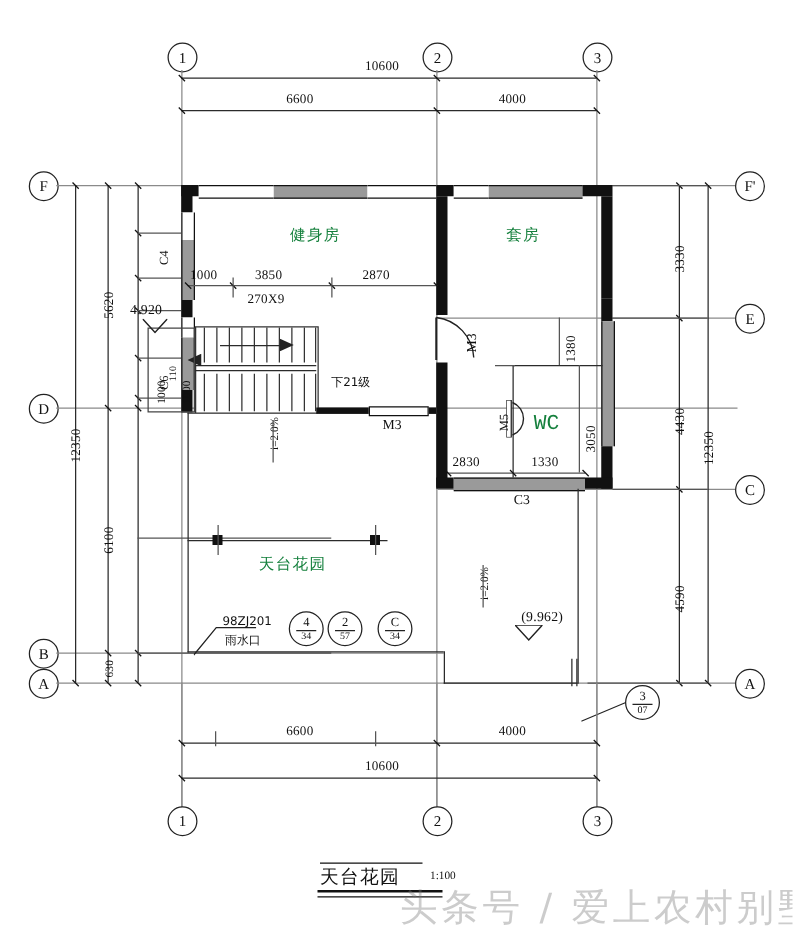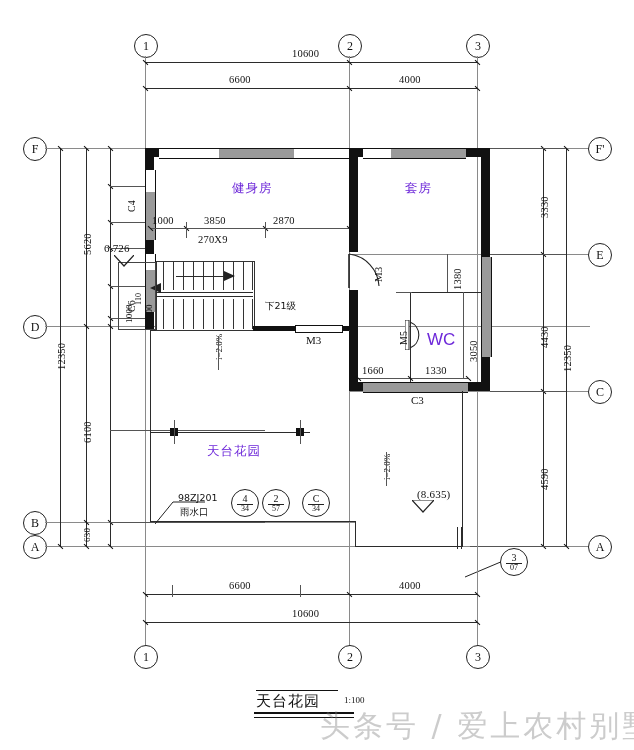--- a/index.html
+++ b/index.html
@@ -37,22 +37,22 @@
   .fbub .den{font-size:8px;border-top:1px solid #222;padding-top:0px;width:16px;text-align:center;}
 
   
   .dim{position:absolute;font-size:10.5px;color:#111;white-space:nowrap;
        font-family:"Liberation Serif","DejaVu Serif",serif;letter-spacing:0.2px;}
   .dimv{transform-origin:0 0;transform:rotate(-90deg);}
   .tick{position:absolute;width:7px;height:0;border-top:1.3px solid #111;
         transform-origin:50% 50%;transform:rotate(45deg);}
 
   
-  .room{position:absolute;font-size:12.5px;color:#6d28d9;white-space:nowrap;
-        font-family:Liberation Sans, sans-serif;letter-spacing:1px;}
+  .room{position:absolute;font-size:12.5px;color:#15803d;white-space:nowrap;
+        font-family:Liberation Mono, monospace;letter-spacing:1px;}
   .note{position:absolute;font-size:9.5px;color:#111;white-space:nowrap;
         font-family:"DejaVu Sans","Liberation Sans",sans-serif;}
   .lbl{position:absolute;font-size:10px;color:#111;white-space:nowrap;
        font-family:"Liberation Serif","DejaVu Serif",serif;}
   .lblv{transform-origin:0 0;transform:rotate(-90deg);}
 
   
   .stepset{position:absolute;}
   .stepset .st{position:absolute;top:0;bottom:0;width:0;border-left:1px solid #333;}
   .stairbox{position:absolute;border:1px solid #333;background:#fff;}
@@ -217,21 +217,21 @@
 
   <div class="hl thin" style="left:150px;top:228px;width:200px;"></div>
   <div class="tick" style="left:147px;top:228px;"></div>
   <div class="tick" style="left:183px;top:228px;"></div>
   <div class="tick" style="left:262px;top:228px;"></div>
   <div class="tick" style="left:346px;top:228px;"></div>
   <div class="vl thin" style="left:186px;top:222px;height:16px;"></div>
   <div class="vl thin" style="left:265px;top:222px;height:16px;"></div>
   <div class="dim" style="left:152px;top:215px;">1000</div>
   <div class="dim" style="left:204px;top:215px;">3850</div>
-  <div class="dim" style="left:273px;top:215px;">2870</div>
+  <div class="dim" style="left:290px;top:215px;">2870</div>
   <div class="dim" style="left:198px;top:234px;">270X9</div>
 
   <div class="stairbox" style="left:156px;top:261px;width:97px;height:68px;"></div>
 
   <div class="stepset" style="left:163px;top:262px;width:90px;height:28px;">
     <div class="st" style="left:0px;"></div>
       <div class="st" style="left:10px;"></div>
     <div class="st" style="left:20px;"></div>
       <div class="st" style="left:30px;"></div>
     <div class="st" style="left:40px;"></div>
@@ -267,21 +267,21 @@
     <polygon points="11,0 0,5 11,10" fill="#222"></polygon>
   </svg>
 
   <div class="abs" style="left:118px;top:262px;width:36px;height:66px;border:1px solid #444;"></div>
   <div class="dim dimv" style="left:124px;top:323px;font-size:9px;">1000</div>
   <div class="dim dimv" style="left:134px;top:305px;font-size:8px;">110</div>
   <div class="dim dimv" style="left:144px;top:323px;font-size:9px;">1000</div>
 
   <div class="note" style="left:265px;top:300px;">下21级</div>
 
-  <div class="dim" style="left:104px;top:242px;font-size:11px;">6.726</div>
+  <div class="dim" style="left:104px;top:242px;font-size:11px;">4.920</div>
   <svg class="abs" width="20" height="12" style="left:114px;top:255px;">
     <polyline points="0,0 10,11 20,0" fill="none" stroke="#222" stroke-width="1.2"></polyline>
   </svg>
 
   <div class="wall" style="left:253px;top:326px;width:96px;height:5px;"></div>
   <div class="wallw" style="left:295px;top:325px;width:46px;height:6px;"></div>
   <div class="lbl" style="left:306px;top:334px;font-size:11px;">M3</div>
 
   <svg class="abs" width="40" height="40" style="left:345px;top:252px;">
     <path d="M4,2 A34,34 0 0,1 34,34" fill="none" stroke="#222" stroke-width="1.1"></path>
@@ -294,35 +294,35 @@
   <div class="hl thin" style="left:396px;top:292px;width:16px;"></div>
 
   <svg class="abs" width="18" height="30" style="left:405px;top:320px;">
     <rect x="0" y="0" width="4" height="30" fill="#fff" stroke="#222" stroke-width="1"></rect>
     <path d="M5,2 A14,14 0 0,1 5,28" fill="none" stroke="#222" stroke-width="1.1"></path>
   </svg>
   <div class="lbl lblv" style="left:398px;top:345px;font-size:10px;">M5</div>
 
   <div class="dim dimv" style="left:452px;top:290px;">1380</div>
   <div class="dim dimv" style="left:468px;top:362px;">3050</div>
-  <div class="dim" style="left:362px;top:365px;">1660</div>
+  <div class="dim" style="left:362px;top:365px;">2830</div>
   <div class="dim" style="left:425px;top:365px;">1330</div>
   <div class="hl thin" style="left:358px;top:378px;width:110px;"></div>
   <div class="tick" style="left:355px;top:378px;"></div>
   <div class="tick" style="left:407px;top:378px;"></div>
   <div class="tick" style="left:465px;top:378px;"></div>
   <div class="vl thin" style="left:447px;top:254px;height:38px;"></div>
   <div class="vl thin" style="left:463px;top:292px;height:86px;"></div>
 
   <div class="lbl lblv" style="left:214px;top:360px;font-size:9px;">i=2.0%</div>
   <div class="vl thin" style="left:218px;top:336px;height:34px;"></div>
   <div class="lbl lblv" style="left:382px;top:480px;font-size:9px;">i=2.0%</div>
   <div class="vl thin" style="left:386px;top:452px;height:34px;"></div>
 
-  <div class="dim" style="left:417px;top:488px;font-size:11px;">(8.635)</div>
+  <div class="dim" style="left:417px;top:488px;font-size:11px;">(9.962)</div>
   <svg class="abs" width="22" height="13" style="left:412px;top:500px;">
     <polyline points="0,0 11,12 22,0" fill="none" stroke="#222" stroke-width="1.2"></polyline>
     <line x1="0" y1="0" x2="50" y2="0" stroke="#222" stroke-width="1"></line>
   </svg>
 
   <svg class="abs" width="50" height="36" style="left:155px;top:490px;">
     <polyline points="0,34 18,12 50,12" fill="none" stroke="#222" stroke-width="1"></polyline>
   </svg>
   <div class="note" style="left:178px;top:492px;">98ZJ201</div>
   <div class="note" style="left:180px;top:506px;">雨水口</div>

